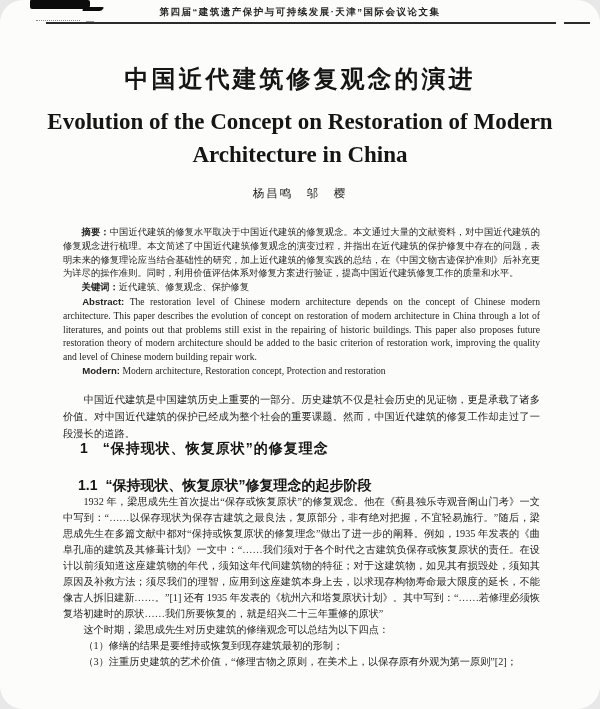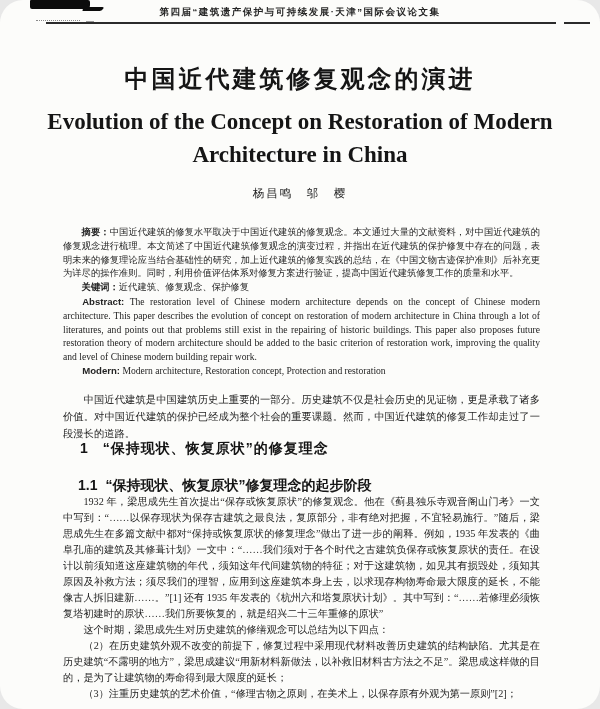--- a/index.html
+++ b/index.html
@@ -102,18 +102,18 @@
     <span class="num">1</span><span>“保持现状、恢复原状”的修复理念</span>
   </div>
 
   <div class="h2">
     <span class="num">1.1</span><span>“保持现状、恢复原状”修复理念的起步阶段</span>
   </div>
 
   <div class="body-block">
     <p>1932 年，梁思成先生首次提出“保存或恢复原状”的修复观念。他在《蓟县独乐寺观音阁山门考》一文中写到：“……以保存现状为保存古建筑之最良法，复原部分，非有绝对把握，不宜轻易施行。”随后，梁思成先生在多篇文献中都对“保持或恢复原状的修复理念”做出了进一步的阐释。例如，1935 年发表的《曲阜孔庙的建筑及其修葺计划》一文中：“……我们须对于各个时代之古建筑负保存或恢复原状的责任。在设计以前须知道这座建筑物的年代，须知这年代间建筑物的特征；对于这建筑物，如见其有损毁处，须知其原因及补救方法；须尽我们的理智，应用到这座建筑本身上去，以求现存构物寿命最大限度的延长，不能像古人拆旧建新……。”[1] 还有 1935 年发表的《杭州六和塔复原状计划》。其中写到：“……若修理必须恢复塔初建时的原状……我们所要恢复的，就是绍兴二十三年重修的原状”</p>
     <p>这个时期，梁思成先生对历史建筑的修缮观念可以总结为以下四点：</p>
-    <p>（2）在历史建筑外观不改变的前提下，修复过程中采用现代材料改善历史建筑的结构缺陷。尤其是在历史建筑“不露明的地方”，梁思成建议“用新材料新做法，以补救旧材料古方法之不足”。梁思成这样做的目的，是为了让建筑物的寿命得到最大限度的延长；</p>
+    <p>（1）修缮的结果是要维持或恢复到现存建筑最初的形制；</p>
     <p>（3）注重历史建筑的艺术价值，“修理古物之原则，在美术上，以保存原有外观为第一原则”[2]；</p>
 
   </div>
 
 </div>
 
 </body></html>

